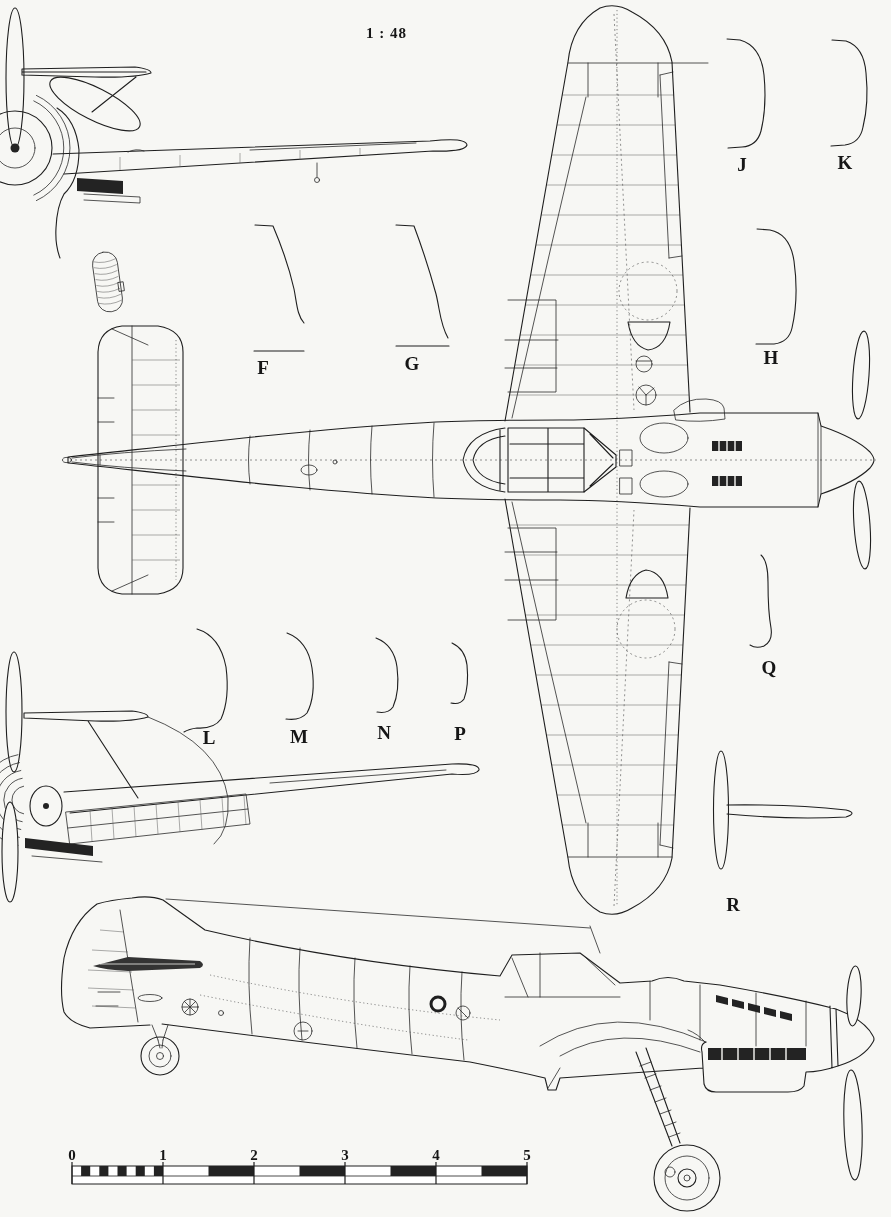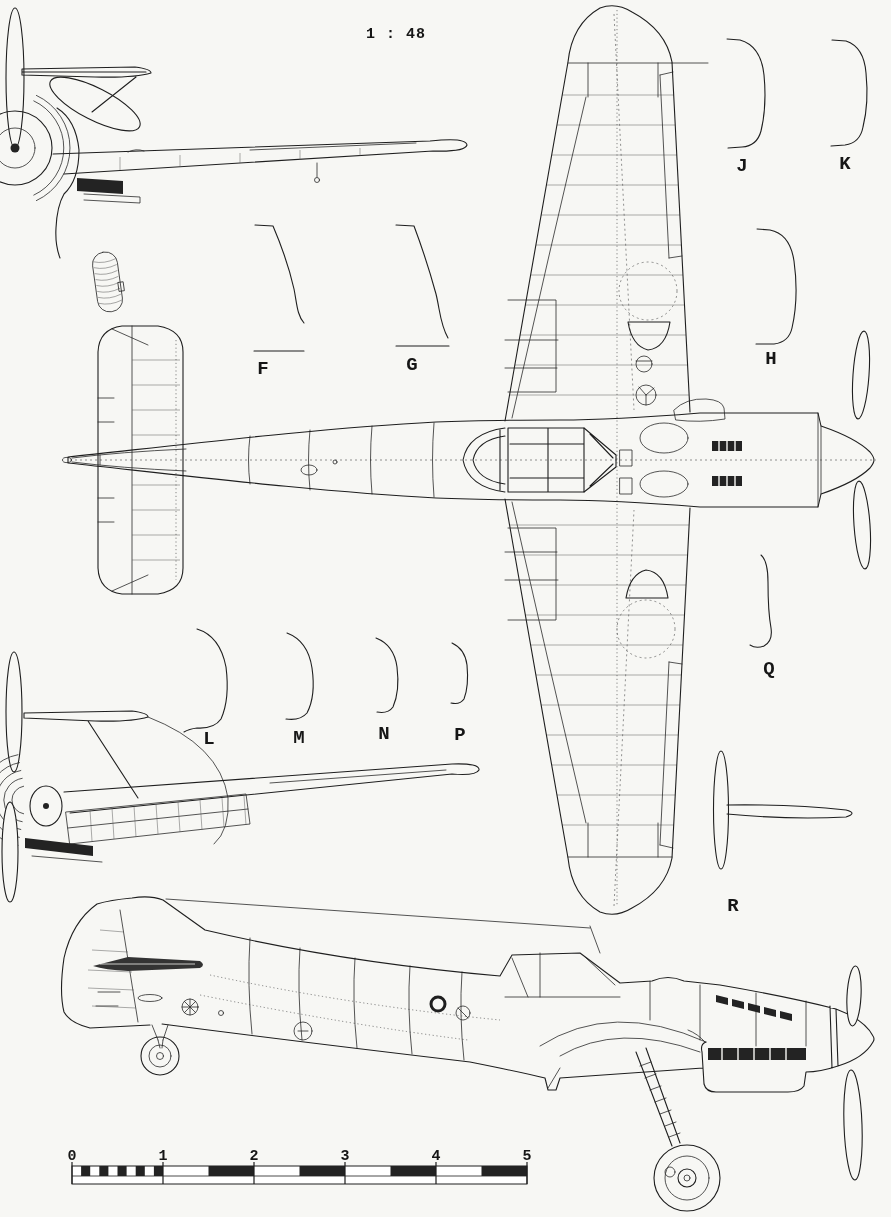--- a/index.html
+++ b/index.html
@@ -1,17 +1,17 @@
 <!DOCTYPE html>
 <html><head>
 <meta charset="utf-8">
 <style>
   html,body{margin:0;padding:0;background:#e9e9e6;}
   #page{position:relative;width:891px;height:1217px;background:#f7f7f4;overflow:hidden;
-        font-family:Liberation Mono, monospace;}
+        font-family:Liberation Serif, serif;}
   svg{position:absolute;left:0;top:0;}
   .ink{stroke:#1f1f1f;fill:none;stroke-width:1.1;stroke-linecap:round;stroke-linejoin:round;}
   .ink2{stroke:#2a2a2a;fill:none;stroke-width:.8;stroke-linecap:round;}
   .thin{stroke:#5a5a5a;fill:none;stroke-width:.5;}
   .dash{stroke:#4a4a4a;fill:none;stroke-width:.6;stroke-dasharray:2,3;}
   .dot{stroke:#555;fill:none;stroke-width:.7;stroke-dasharray:1.2,2.6;}
   .dark{fill:#232323;stroke:none;}
   .paperfill{fill:#f7f7f4;}
   text{fill:#161616;}
   .seclab{font-size:19px;font-weight:bold;}

